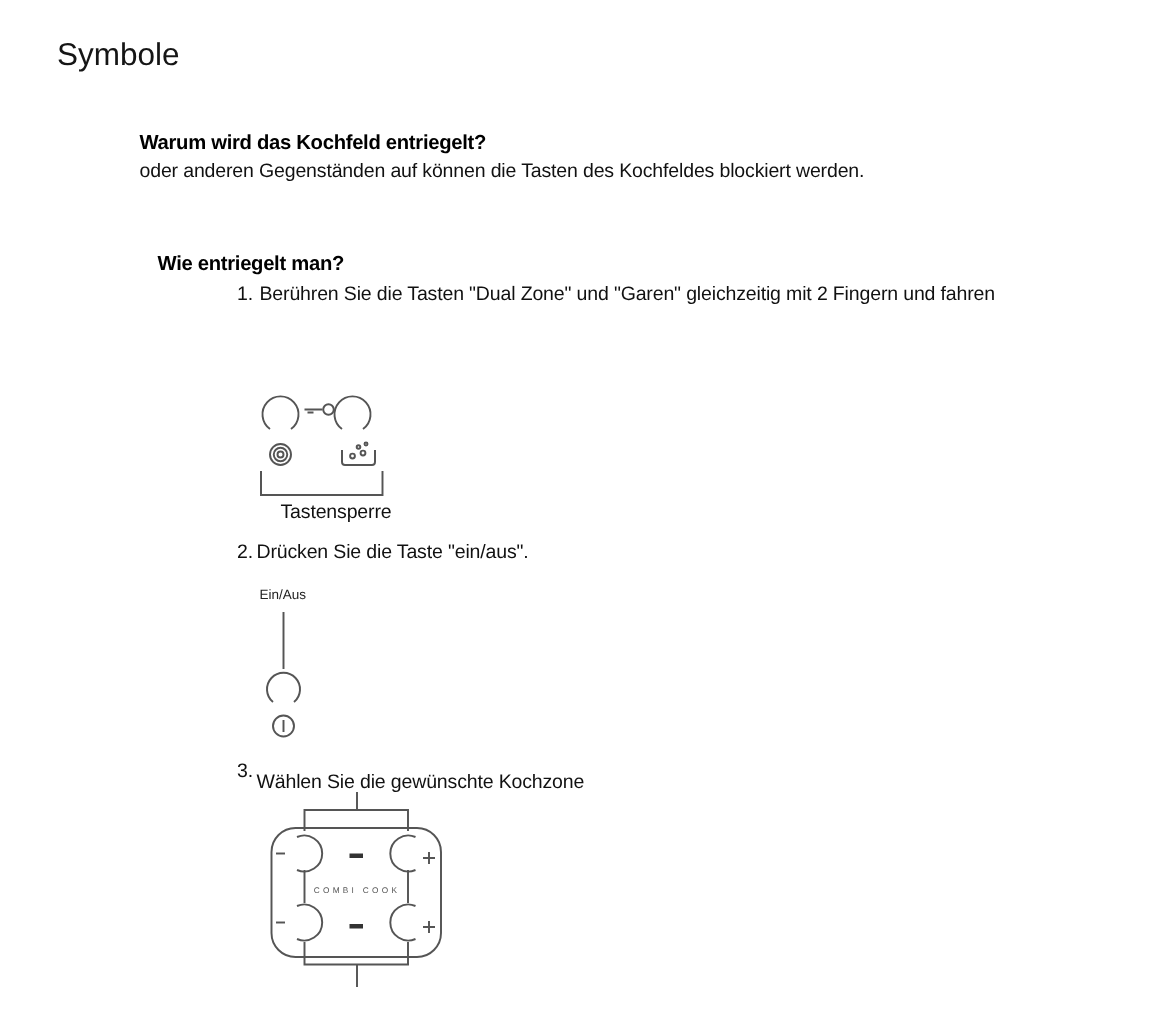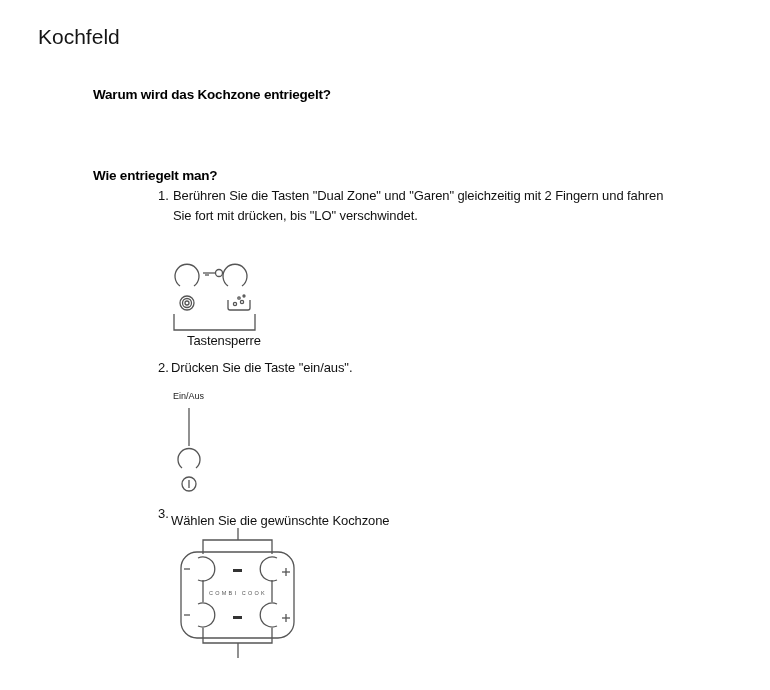--- a/index.html
+++ b/index.html
@@ -12,32 +12,32 @@
     .p { position: absolute; left: 93px; font-size: 13px; line-height: 18px; color: #111; letter-spacing: -0.1px; }
     .step { position: absolute; font-size: 13px; line-height: 20px; color: #111; letter-spacing: -0.1px; }
     .ico { position: absolute; }
     .ico svg { display: block; }
     .small { position: absolute; font-size: 9px; color: #222; }
     .tiny { font-family: "Liberation Sans", sans-serif; }
   </style>
 </head>
 <body>
 
-<div class="title">Kochfeld</div>
+<div class="title">Symbole</div>
 
-<div class="h" style="top:87px;">Warum wird das Kochzone entriegelt?</div>
+<div class="h" style="top:87px;">Warum wird das Kochfeld entriegelt?</div>
 <div class="p" style="top:105px;">
+  <div>oder anderen Gegenständen auf können die Tasten des Kochfeldes blockiert werden.</div>
 </div>
 
-<div class="h" style="top:168px;">Wie entriegelt man?</div>
+<div class="h" style="top:168px;margin-left:12px;">Wie entriegelt man?</div>
 
 <div class="step" style="left:158px; top:186px;">1.</div>
 <div class="step" style="left:173px; top:186px;">
   <div>Berühren Sie die Tasten "Dual Zone" und "Garen" gleichzeitig mit 2 Fingern und fahren</div>
-  <div>Sie fort mit drücken, bis "LO" verschwindet.</div>
 </div>
 
 <div class="ico" style="left:168px; top:256px;">
   <svg width="95" height="80" viewBox="0 0 95 80">
     <g fill="none" stroke="#555" stroke-width="1.3">
 
       <path d="M12 30 A12 12 0 1 1 26 30"></path>
 
       <path d="M60 30 A12 12 0 1 1 74 30"></path>
 

